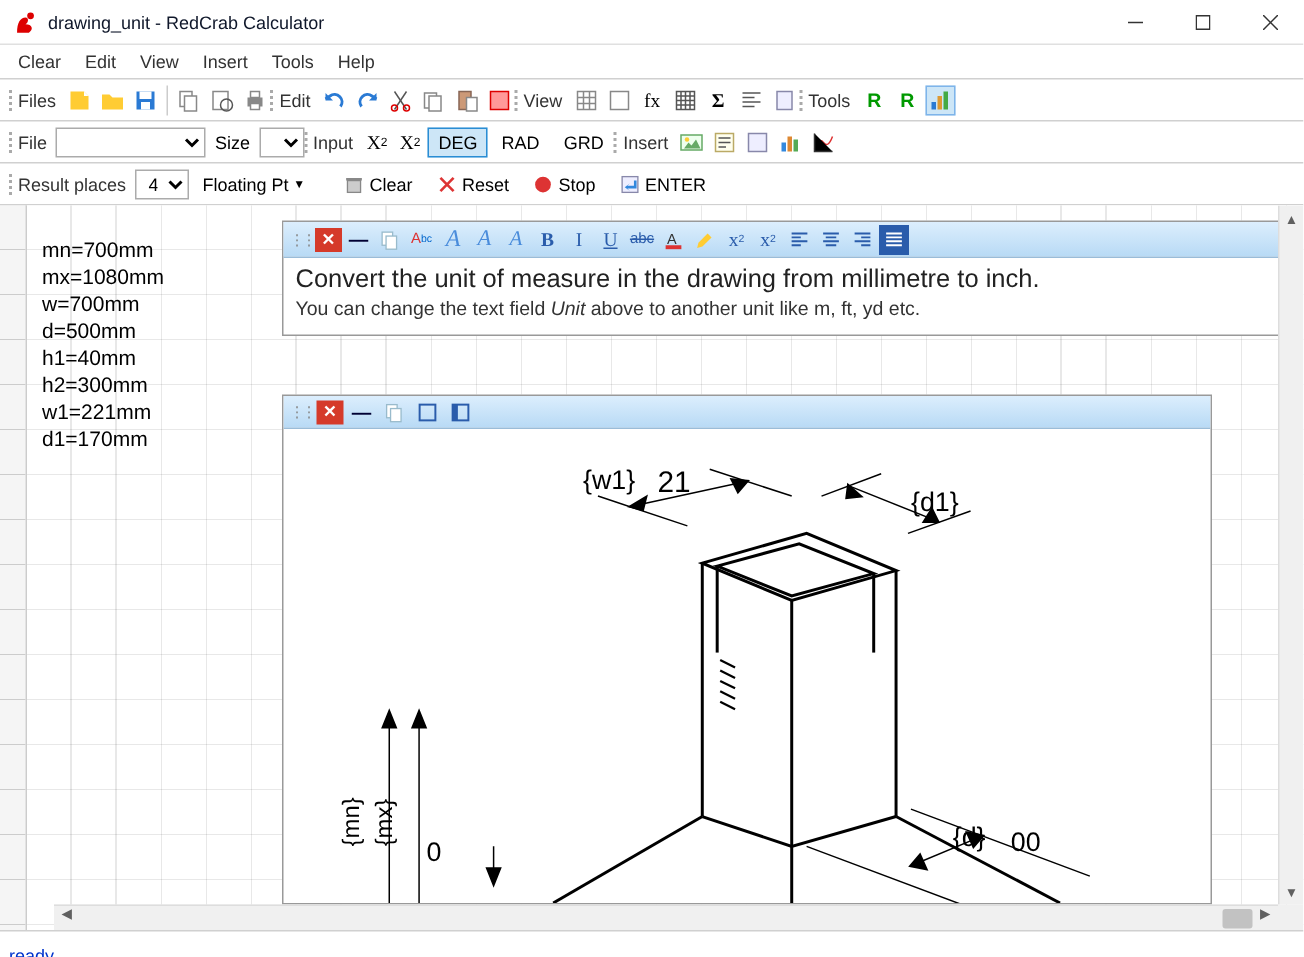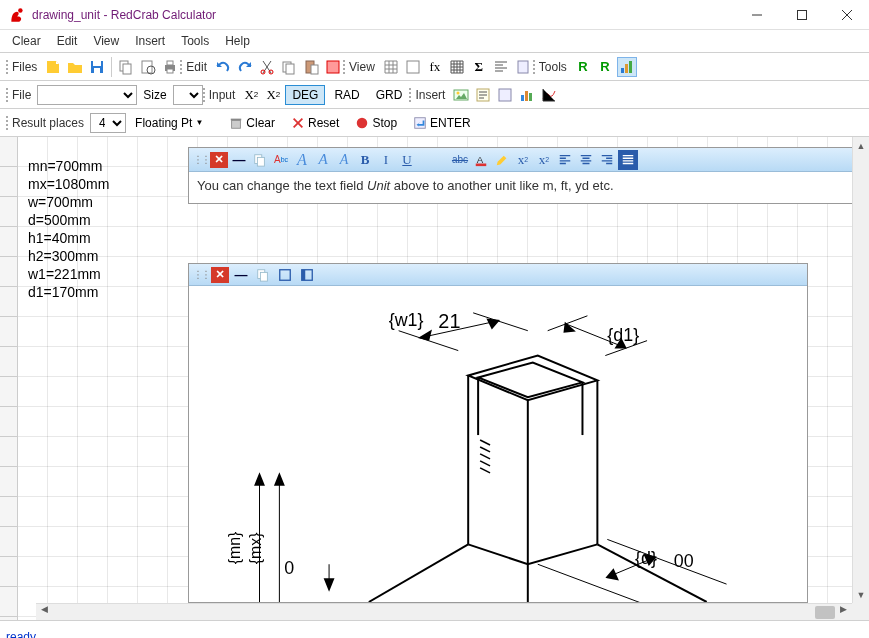--- a/index.html
+++ b/index.html
@@ -1,20 +1,20 @@
 <!DOCTYPE html>
 <html><head>
 <meta charset="utf-8">
 <style>
 * { box-sizing: border-box; margin: 0; padding: 0; font-family: "Segoe UI", Tahoma, sans-serif; }
 html, body { width: 869px; height: 638px; overflow: hidden; background: #fff; }
 
 .titlebar { height: 30px; display: flex; align-items: center; padding: 0 0 0 8px; border-bottom: 1px solid #e0e0e0; }
 .titlebar .app-icon { width: 18px; height: 18px; margin-right: 6px; display: flex; align-items: center; justify-content: center; }
-.titlebar .title { font-size: 12px; color: #701a75; flex: 1; }
+.titlebar .title { font-size: 12px; color: #0f172a; flex: 1; }
 .win-controls { display: flex; }
 .win-btn { width: 45px; height: 30px; display: flex; align-items: center; justify-content: center; font-size: 14px; color: #333; }
 
 .menubar { height: 22px; display: flex; align-items: center; padding: 0 4px; background: #fff; font-size: 12px; color: #333; }
 .menubar span { padding: 2px 8px; cursor: default; }
 
 .toolbar-row { display: flex; align-items: center; padding: 2px 6px; background: #fff; border-top: 1px solid #d0d0d0; min-height: 28px; }
 .tb-group { display: flex; align-items: center; gap: 2px; }
 .tb-label { font-size: 12px; color: #333; padding: 0 4px; border-left: 2px dotted #aaa; }
 .tb-icon { width: 20px; height: 20px; display: flex; align-items: center; justify-content: center; font-size: 13px; border: 1px solid transparent; }
@@ -344,21 +344,21 @@
               <rect x="5" y="5" width="8" height="10" fill="#fff" stroke="#9bc"></rect>
             </svg>
           </div>
         <div class="ft-btn" style="font-size:10px;color:#d33;">A<span style="color:#06c;font-size:7px;">bc</span></div>
         <div class="ft-btn" style="font-family:serif;font-style:italic;color:#4a8cdb;font-size:16px;">A</div>
         <div class="ft-btn" style="font-family:serif;font-style:italic;color:#4a8cdb;font-size:15px;">A</div>
         <div class="ft-btn" style="font-family:serif;font-style:italic;color:#4a8cdb;font-size:14px;">A</div>
         <div class="ft-btn bold" style="color:#2a5cab;font-family:serif;">B</div>
         <div class="ft-btn italic" style="color:#2a5cab;font-family:serif;">I</div>
         <div class="ft-btn underline" style="color:#2a5cab;font-family:serif;">U</div>
-        <div class="ft-btn strike" style="color:#2a5cab;font-size:10px;margin-left:32px;">abc</div>
+        <div class="ft-btn strike" style="color:#2a5cab;font-size:10px;">abc</div>
         <div class="ft-btn">
             <svg width="14" height="14" viewBox="0 0 16 16">
               <text x="3" y="11" font-size="11" font-family="serif" fill="#333">A</text>
               <rect x="2" y="12" width="12" height="3" fill="#d33"></rect>
             </svg>
           </div>
         <div class="ft-btn">
             <svg width="14" height="14" viewBox="0 0 16 16">
               <path fill="#fc3" d="M3 10l7-7 3 3-7 7-4 1z"></path>
             </svg>
@@ -380,20 +380,21 @@
               <path stroke="#2a5cab" stroke-width="1.5" d="M2 3h12M7 6h7M2 9h12M7 12h7"></path>
             </svg>
           </div>
         <div class="ft-btn" style="background:#2a5cab;">
             <svg width="14" height="14" viewBox="0 0 16 16">
               <path stroke="#fff" stroke-width="1.5" d="M2 3h12M2 6h12M2 9h12M2 12h12"></path>
             </svg>
           </div>
       </div>
       <div class="text-content">
+        <div class="text-title">Convert the unit of measure in the drawing from millimetre to inch.</div>
         <div class="text-sub">
           <span>You can change the text field </span><i>Unit</i><span> above to another unit like m, ft, yd etc.</span>
         </div>
       </div>
     </div>
 
     <div class="drawing-frame">
       <div class="drawing-toolbar">
         <span style="color:#888;font-size:10px;letter-spacing:-2px;">⋮⋮</span>
         <div class="ft-btn ft-close">✕</div>

